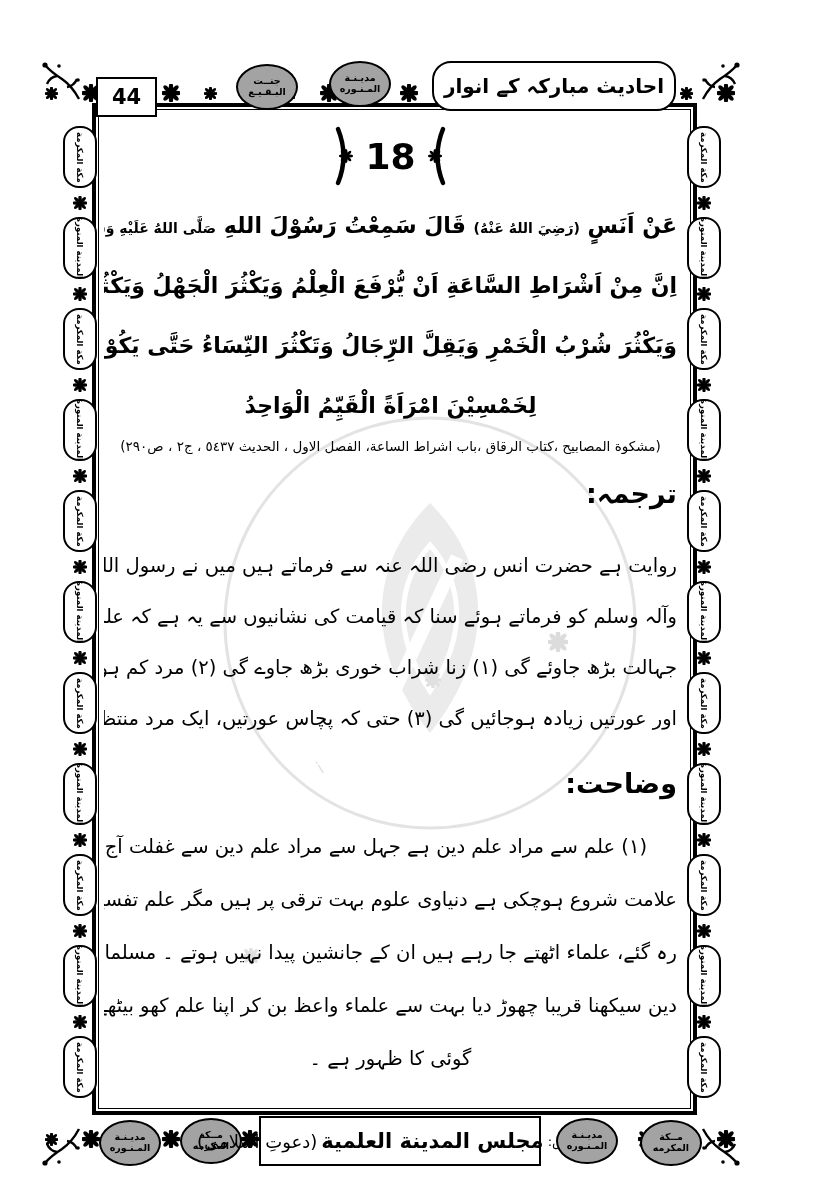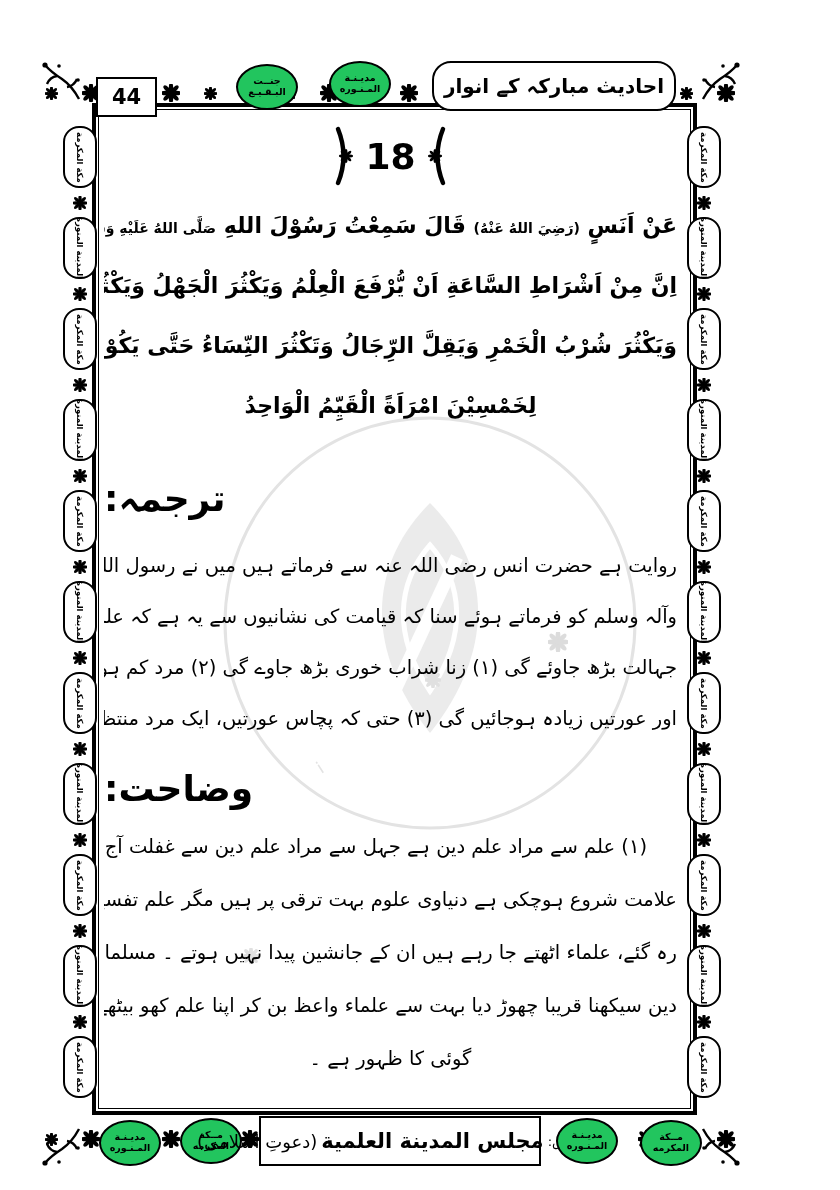--- a/index.html
+++ b/index.html
@@ -25,37 +25,37 @@
   
   .hbox{position:absolute;background:#fff;border:2.5px solid #000;display:flex;
         align-items:center;justify-content:center;z-index:4;}
   #page-num-box{left:96px;top:77px;width:57px;height:36px;font-size:21px;font-weight:bold;direction:ltr;}
   #title-box{left:432px;top:61px;width:240px;height:46px;font-size:20px;font-weight:bold;white-space:nowrap;border-radius:19px;}
   #footer-box{left:259px;top:1116px;width:278px;height:46px;white-space:nowrap;gap:4px;}
   #footer-box .pfx{font-size:13px;}
   #footer-box .pub{font-size:21px;font-weight:bold;}
   #footer-box .sfx{font-size:18px;}
   .medallion{position:absolute;width:58px;height:42px;border:2.5px solid #000;border-radius:50%;
-             background:#22c55e;display:flex;flex-direction:column;align-items:center;justify-content:center;
+             background:#a3a3a3;display:flex;flex-direction:column;align-items:center;justify-content:center;
              z-index:4;line-height:1.15;font-weight:bold;font-size:9.5px;text-align:center;overflow:hidden;}
   
   #watermark{position:absolute;left:185px;top:385px;z-index:0;}
   .wm-star{position:absolute;z-index:0;}
   
   .content-block{position:absolute;left:104px;width:573px;direction:rtl;z-index:5;}
   #main-heading{top:124px;height:64px;display:flex;align-items:center;justify-content:center;gap:4px;
                 font-weight:bold;}
   #main-heading .h-num{font-size:36px;direction:ltr;margin:0 8px;}
   #main-heading .h-title{font-size:41px;}
   #hadith{top:196px;font-size:22px;font-weight:bold;}
   .h-line{height:60px;line-height:60px;text-align:justify;text-align-last:justify;overflow:hidden;white-space:nowrap;}
   .h-line.center{text-align:center;text-align-last:center;}
   .h-small{font-size:14px;font-weight:bold;}
   #hadith-ref{top:438px;font-size:13.5px;text-align:center;white-space:nowrap;overflow:hidden;}
-  .section-heading{height:46px;font-size:36px;font-weight:bold;text-align:left;padding-right:4px;}
+  .section-heading{height:46px;font-size:27px;font-weight:bold;text-align:right;padding-right:4px;}
   #tarjuma-heading{top:478px;}
   #wazahat-heading{top:768px;}
   #translation{top:540px;font-size:19.5px;}
   .t-line{height:51px;line-height:51px;text-align:justify;text-align-last:justify;overflow:hidden;white-space:nowrap;}
   .t-line.center{text-align:center;text-align-last:center;}
   #explanation{top:820px;font-size:19.5px;}
   .e-line{height:53px;line-height:53px;text-align:justify;text-align-last:justify;overflow:hidden;white-space:nowrap;}
   .e-line.indent{padding-right:30px;padding-left:44px;}
   .e-line.center{text-align:center;text-align-last:center;}
 </style>
@@ -413,20 +413,21 @@
       <span>عَنْ اَنَسٍ</span>
       <span class="h-small">(رَضِيَ اللهُ عَنْهُ)</span>
       <span>قَالَ سَمِعْتُ رَسُوْلَ اللهِ</span>
       <span class="h-small">صَلَّى اللهُ عَلَيْهِ وَسَلَّمَ</span>
       
     </div>
     <div class="h-line">اِنَّ مِنْ اَشْرَاطِ السَّاعَةِ اَنْ يُّرْفَعَ الْعِلْمُ وَيَكْثُرَ الْجَهْلُ وَيَكْثُرَ الزِّنَا</div>
     <div class="h-line">وَيَكْثُرَ شُرْبُ الْخَمْرِ وَيَقِلَّ الرِّجَالُ وَتَكْثُرَ النِّسَاءُ حَتَّى يَكُوْنَ</div>
     <div class="h-line center">لِخَمْسِيْنَ امْرَاَةً الْقَيِّمُ الْوَاحِدُ</div>
   </div>
+  <div id="hadith-ref" class="content-block">(مشكوة المصابيح ،كتاب الرقاق ،باب اشراط الساعة، الفصل الاول ، الحديث ٥٤٣٧ ، ج٢ ، ص٢٩٠)</div>
 
   <div id="tarjuma-heading" class="content-block section-heading">ترجمہ:</div>
   <div id="translation" class="content-block">
     <div class="t-line">روایت ہے حضرت انس رضی اللہ عنہ سے فرماتے ہیں میں نے رسول اللہ صلی اللہ تعالی علیہ</div>
     <div class="t-line">وآلہ وسلم کو فرماتے ہوئے سنا کہ قیامت کی نشانیوں سے یہ ہے کہ علم اٹھا لیا جاوے گا اور</div>
     <div class="t-line">جہالت بڑھ جاوئے گی (۱) زنا شراب خوری بڑھ جاوے گی (۲) مرد کم ہوجاویں گے</div>
     <div class="t-line center">اور عورتیں زیادہ ہوجائیں گی (۳) حتی کہ پچاس عورتیں، ایک مرد منتظم ہوگا۔ (۴)</div>
   </div>
 
   <div id="wazahat-heading" class="content-block section-heading">وضاحت:</div>

